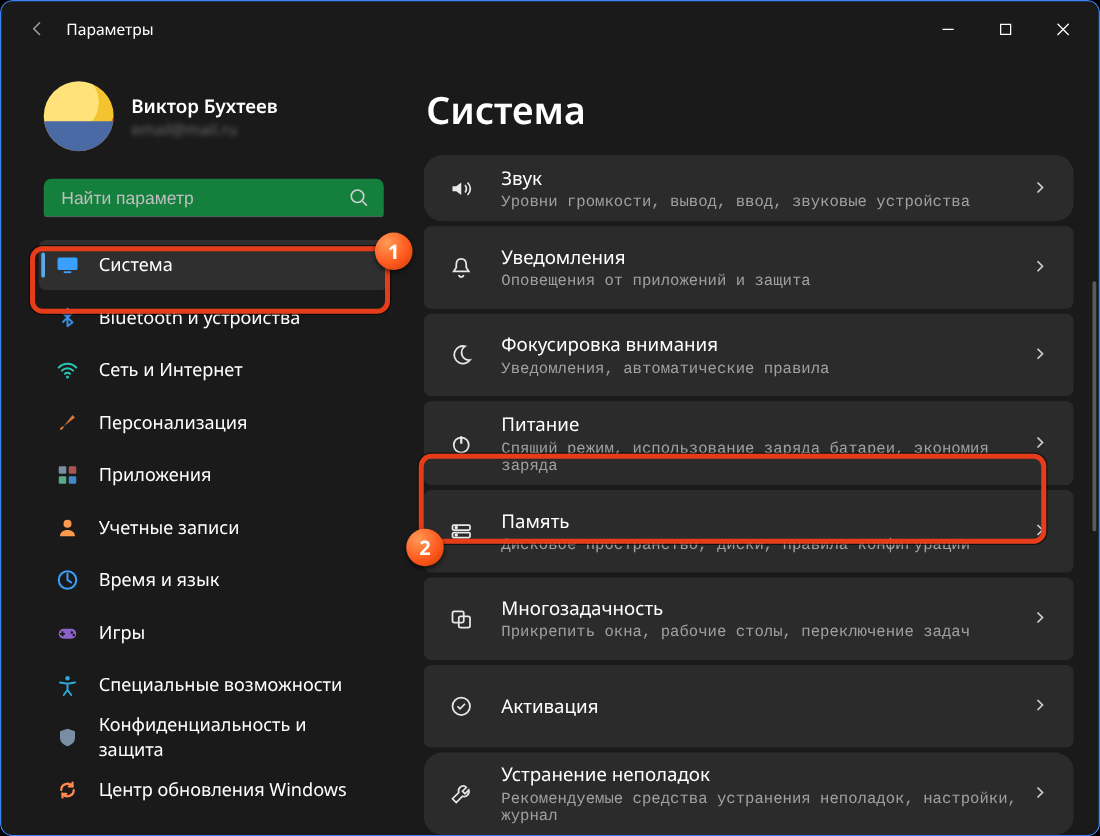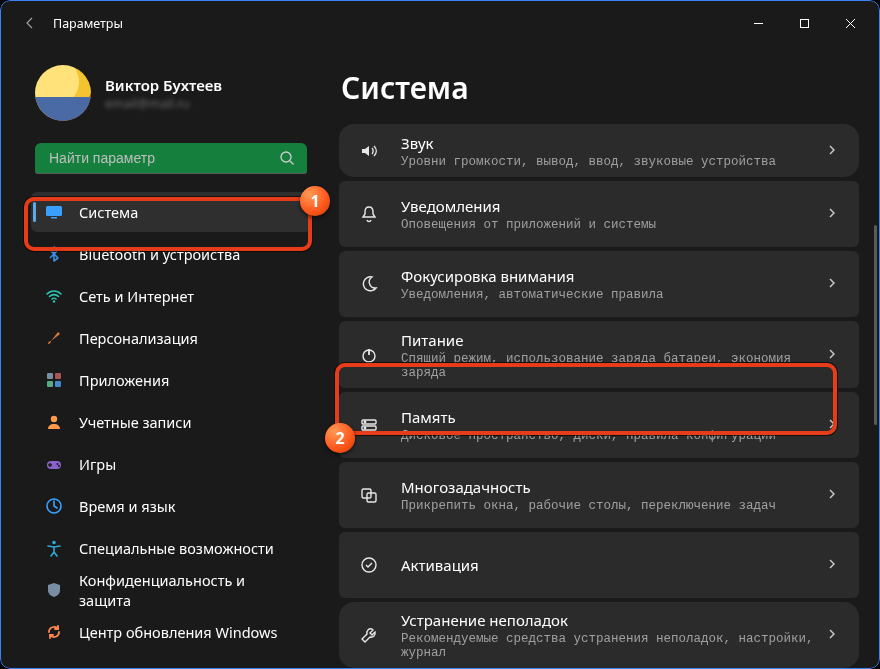--- a/index.html
+++ b/index.html
@@ -250,40 +250,40 @@
               <svg width="18" height="18" viewBox="0 0 18 18" fill="none">
                 <circle cx="9" cy="6" r="3.2" fill="#ff9a4d"></circle>
                 <path d="M3 16c0-3 2.5-5 6-5s6 2 6 5" fill="#ff9a4d"></path>
               </svg>
             </span>
   <span>Учетные записи</span>
           </div>
           <div class="nav-item">
             <span class="nav-icon">
               <svg width="18" height="18" viewBox="0 0 18 18" fill="none">
+                <circle cx="9" cy="9" r="7" stroke="#3aa0ff" stroke-width="1.6"></circle>
+                <path d="M9 4v5l3 2" stroke="#3aa0ff" stroke-width="1.6" stroke-linecap="round"></path>
+              </svg>
+            </span>
+  <span>Время и язык</span>
+          </div>
+          <div class="nav-item">
+            <span class="nav-icon">
+              <svg width="18" height="18" viewBox="0 0 18 18" fill="none">
                 <rect x="2" y="6" width="14" height="8" rx="4" fill="#8a62c9"></rect>
                 <circle cx="12.5" cy="9" r="1" fill="#1a1a1a"></circle>
                 <circle cx="14" cy="11" r="1" fill="#1a1a1a"></circle>
                 <path d="M5 8v4M3 10h4" stroke="#1a1a1a" stroke-width="1.4"></path>
               </svg>
             </span>
   <span>Игры</span>
           </div>
           <div class="nav-item">
             <span class="nav-icon">
               <svg width="18" height="18" viewBox="0 0 18 18" fill="none">
-                <circle cx="9" cy="9" r="7" stroke="#3aa0ff" stroke-width="1.6"></circle>
-                <path d="M9 4v5l3 2" stroke="#3aa0ff" stroke-width="1.6" stroke-linecap="round"></path>
-              </svg>
-            </span>
-  <span>Время и язык</span>
-          </div>
-          <div class="nav-item">
-            <span class="nav-icon">
-              <svg width="18" height="18" viewBox="0 0 18 18" fill="none">
                 <circle cx="9" cy="3.5" r="1.8" fill="#2fa8d8"></circle>
                 <path d="M3 7l6 1 6-1M9 8v5m0 0l-3 4m3-4l3 4" stroke="#2fa8d8" stroke-width="1.6" stroke-linecap="round"></path>
               </svg>
             </span>
   <span>Специальные возможности</span>
           </div>
           <div class="nav-item">
             <span class="nav-icon">
               <svg width="18" height="18" viewBox="0 0 18 18" fill="none">
                 <path d="M9 2l6 2v5c0 4-3 6-6 7-3-1-6-3-6-7V4l6-2z" fill="#7a8ea3"></path>
@@ -328,21 +328,21 @@
           </div>
           <div class="row">
             <span class="ricon">
               <svg width="20" height="20" viewBox="0 0 20 20" fill="none" stroke="currentColor" stroke-width="1.4">
                 <path d="M10 3c3 0 4 2 4 5v2l2 3H4l2-3V8c0-3 1-5 4-5z"></path>
                 <path d="M8 16c.3 1 1 1.6 2 1.6s1.7-.6 2-1.6"></path>
               </svg>
             </span>
   <div class="texts">
     <div class="rtitle">Уведомления</div>
-    <div class="rsub">Оповещения от приложений и системы</div>
+    <div class="rsub">Оповещения от приложений и защита</div>
   </div>
   <span class="chev">
     <svg width="14" height="14" viewBox="0 0 14 14" fill="none" stroke="currentColor" stroke-width="1.4">
                 <path d="M5 3l4 4-4 4"></path>
               </svg>
   </span>
           </div>
           <div class="row">
             <span class="ricon">
               <svg width="20" height="20" viewBox="0 0 20 20" fill="none" stroke="currentColor" stroke-width="1.4">

